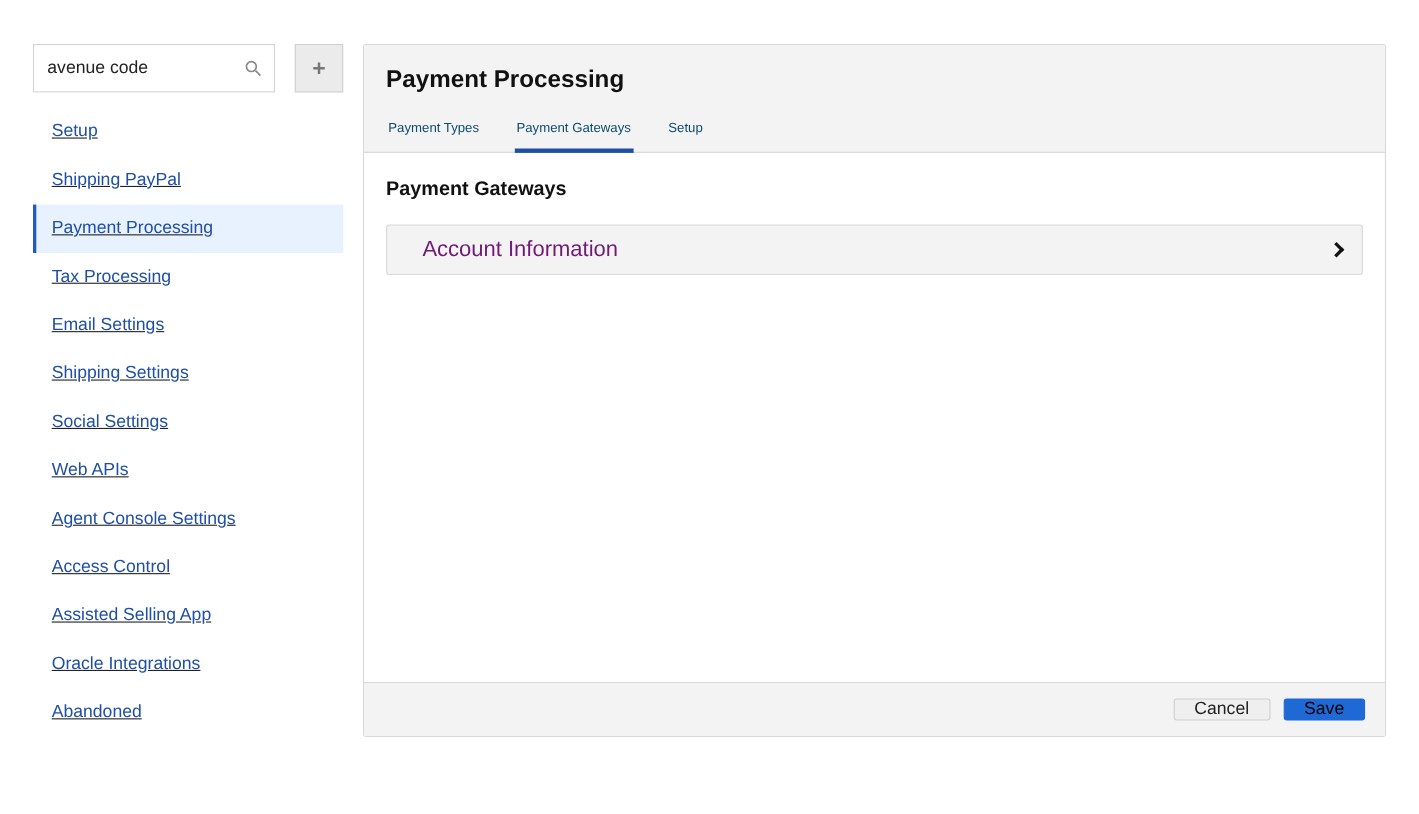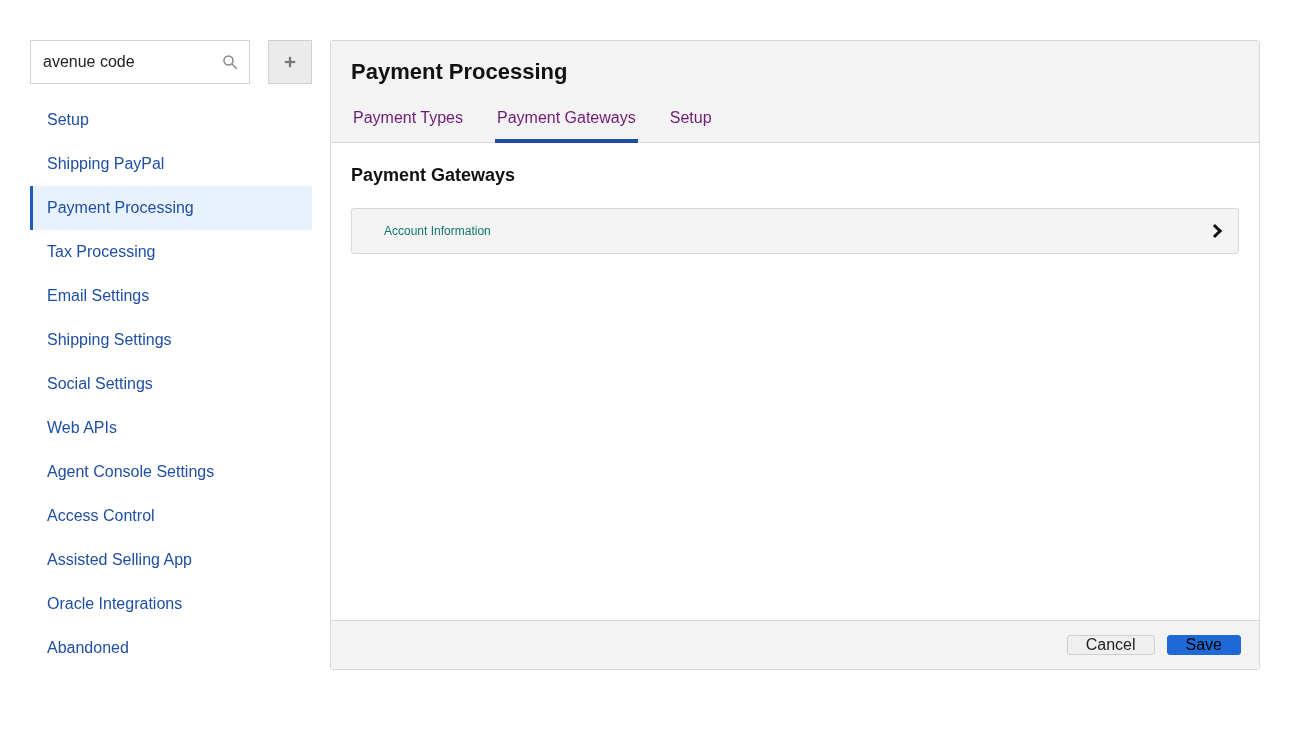--- a/index.html
+++ b/index.html
@@ -10,21 +10,21 @@
     color: #222;
     background: #fff;
     width: 1290px; height: 740px;
   }
   .app {
     display: flex;
     padding: 40px 30px 20px 30px;
     gap: 18px;
   }
   
-  .sidebar { width: 282px; flex: 0 0 282px; }
+  .sidebar { width: 282px; flex: 0 0 282px; text-decoration: underline; }
   .search-row { display: flex; gap: 18px; align-items: stretch; margin-bottom: 14px; }
   .search-wrap {
     position: relative;
     flex: 1;
     border: 1px solid #d4d4d4;
     background: #fff;
     height: 44px;
   }
   .search-input {
     width: 100%; height: 100%;
@@ -69,22 +69,22 @@
     min-height: 470px;
   }
   .panel-head {
     background: #f3f3f3;
     border-bottom: 1px solid #d8d8d8;
     padding: 18px 20px 0 20px;
   }
   .panel-title { font-size: 22px; font-weight: 700; color: #111; margin-bottom: 18px; }
   .tabs { display: flex; gap: 30px; }
   .tab {
-    color: #701a75;
-    font-size: 16px;
+    color: #0c4a6e;
+    font-size: 12px;
     padding: 6px 2px 12px 2px;
     cursor: pointer;
     border-bottom: 4px solid transparent;
     margin-bottom: -1px;
   }
   .tab.active { border-bottom-color: #1f4fa3; font-weight: 500; }
   .panel-body { padding: 22px 20px 30px 20px; flex: 1; }
   .subheading { font-size: 18px; font-weight: 700; color: #111; margin-bottom: 22px; }
   .service-row { display: flex; align-items: center; gap: 30px; margin-bottom: 40px; }
   .service-left { width: 350px; }
@@ -111,21 +111,21 @@
   .helper { color: #222; font-size: 16px; flex: 1; }
   .accordion {
     background: #f3f3f3;
     border: 1px solid #d8d8d8;
     border-radius: 3px;
     height: 46px;
     display: flex; align-items: center; justify-content: space-between;
     padding: 0 18px 0 32px;
     cursor: pointer;
   }
-  .accordion-title { font-size: 12px; color: #0f766e; }
+  .accordion-title { font-size: 20px; color: #701a75; }
   .chevron { width: 10px; height: 10px; border-top: 3px solid #111; border-right: 3px solid #111; transform: rotate(45deg); }
   .panel-foot {
     background: #f3f3f3;
     border-top: 1px solid #d8d8d8;
     padding: 14px 18px;
     display: flex; justify-content: flex-end; gap: 12px;
   }
   .btn {
     height: 20px; padding: 0 18px;
     border-radius: 3px;

